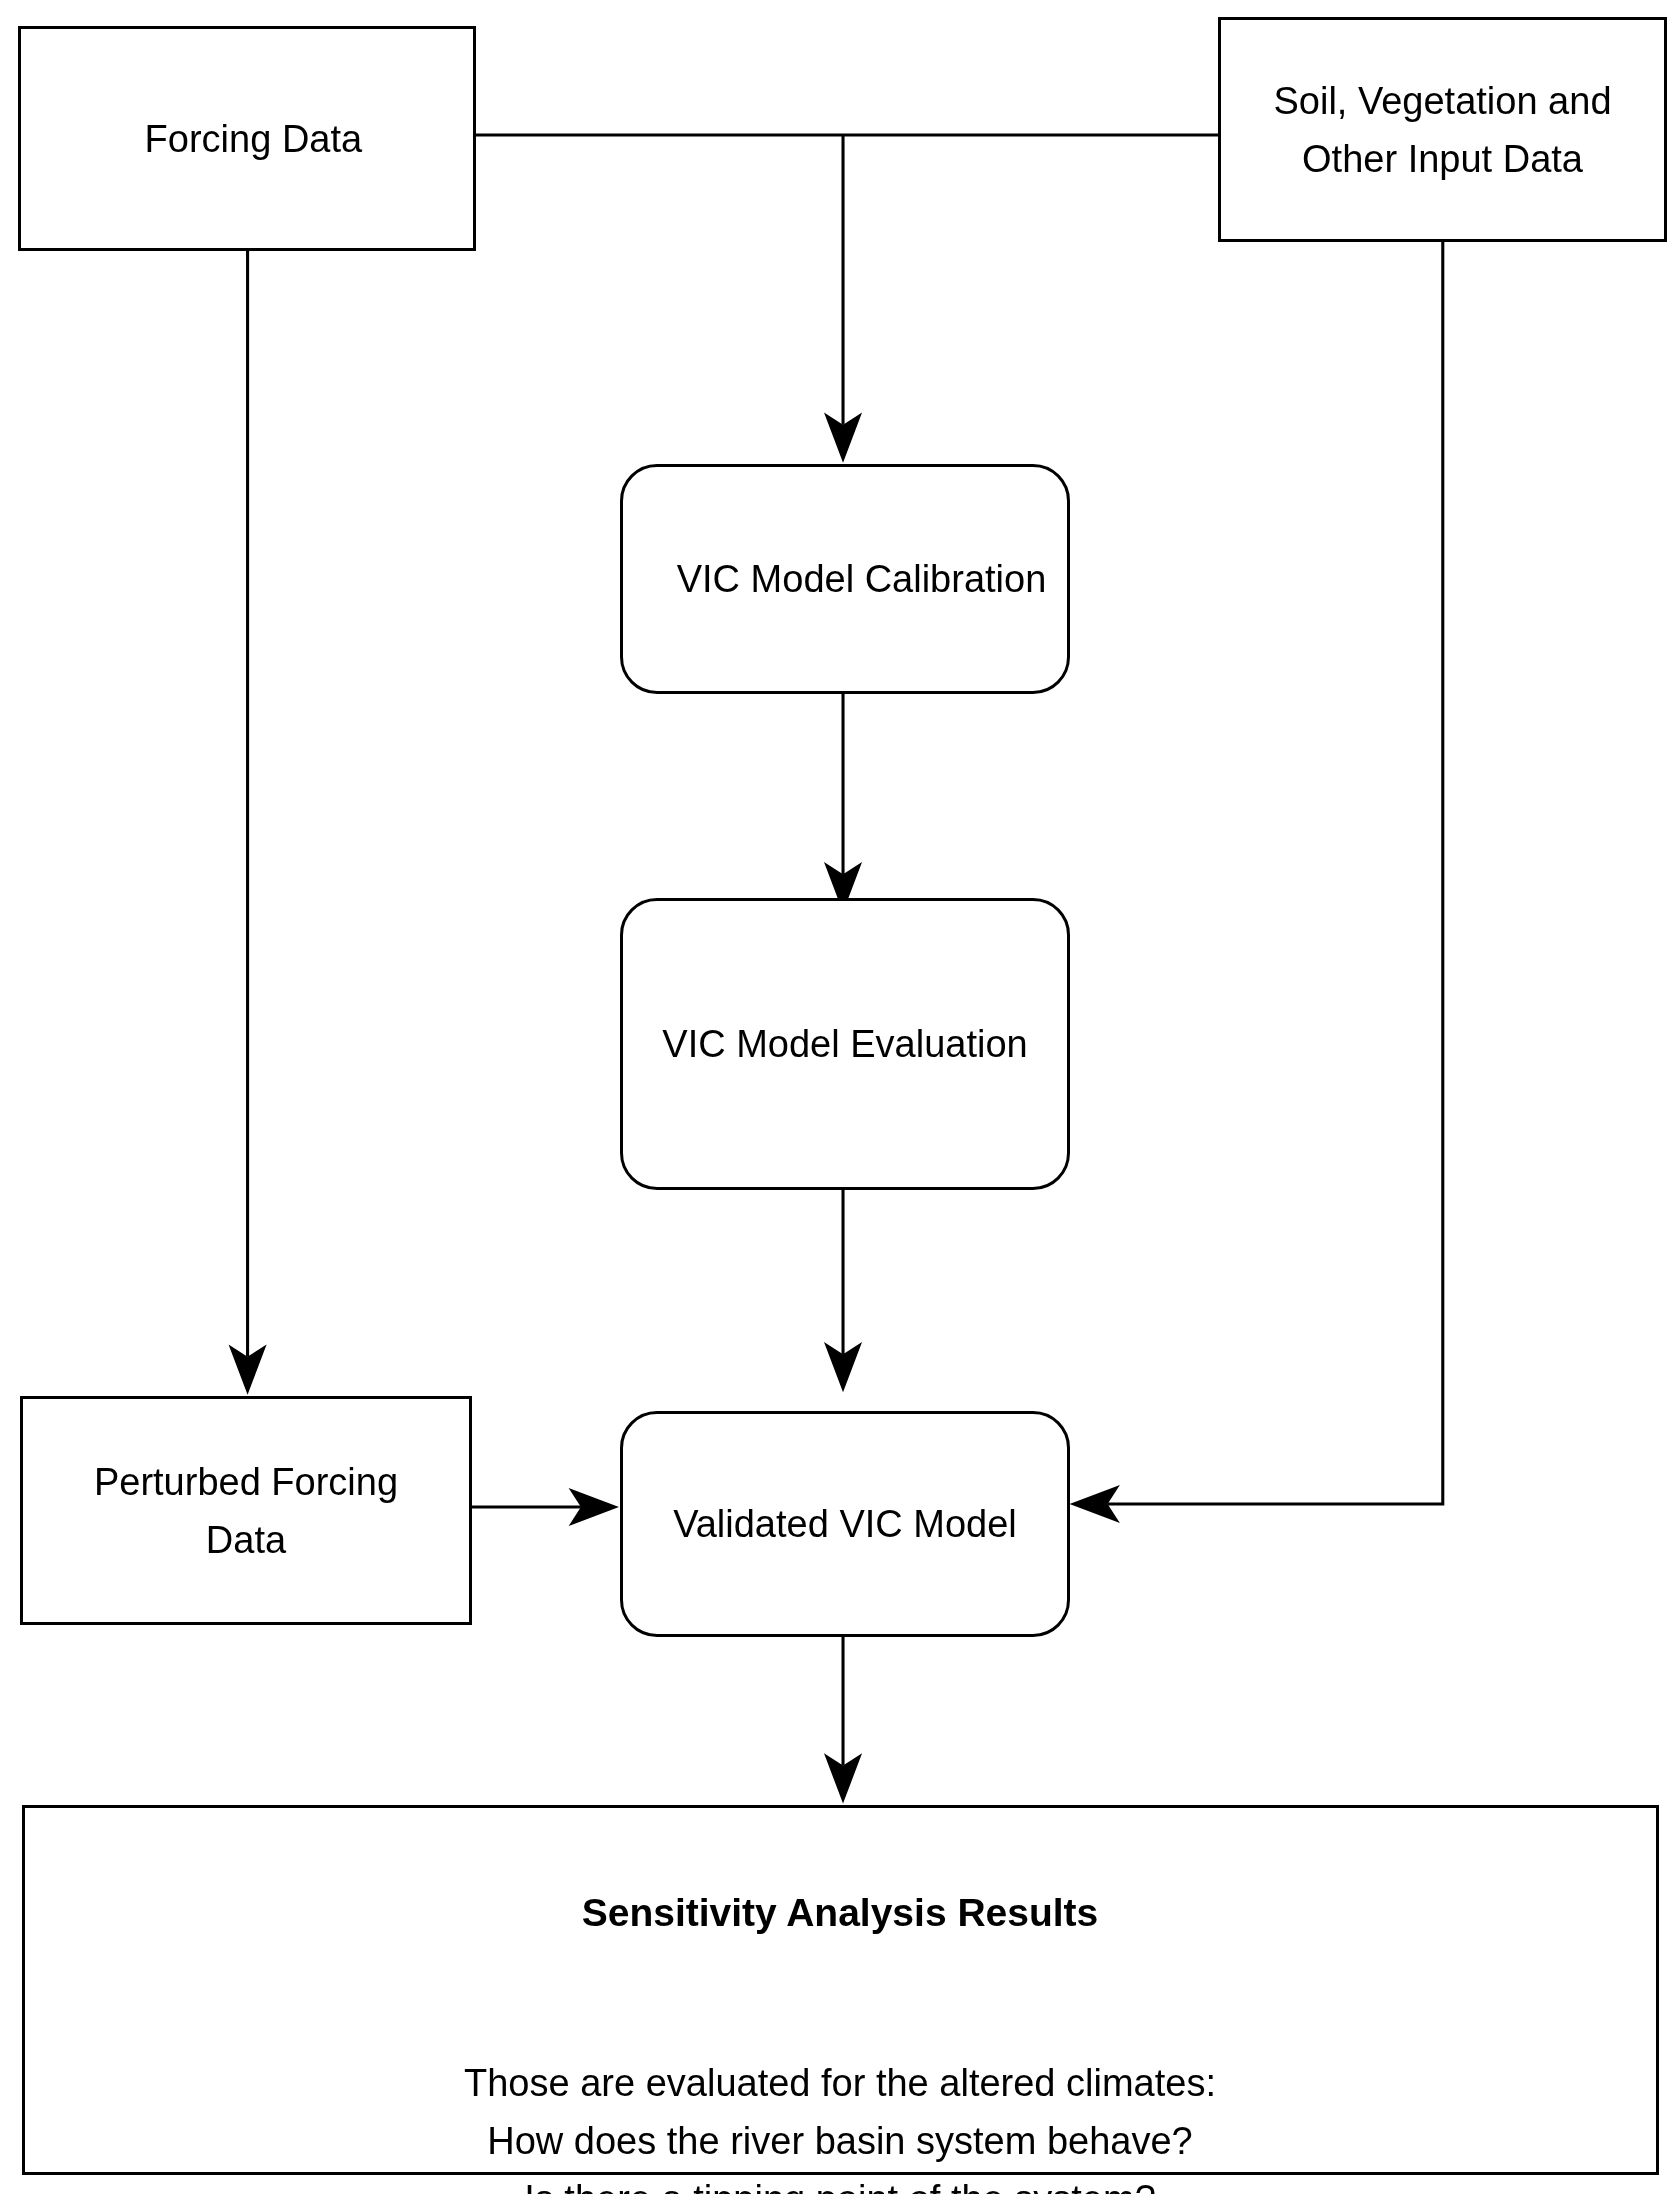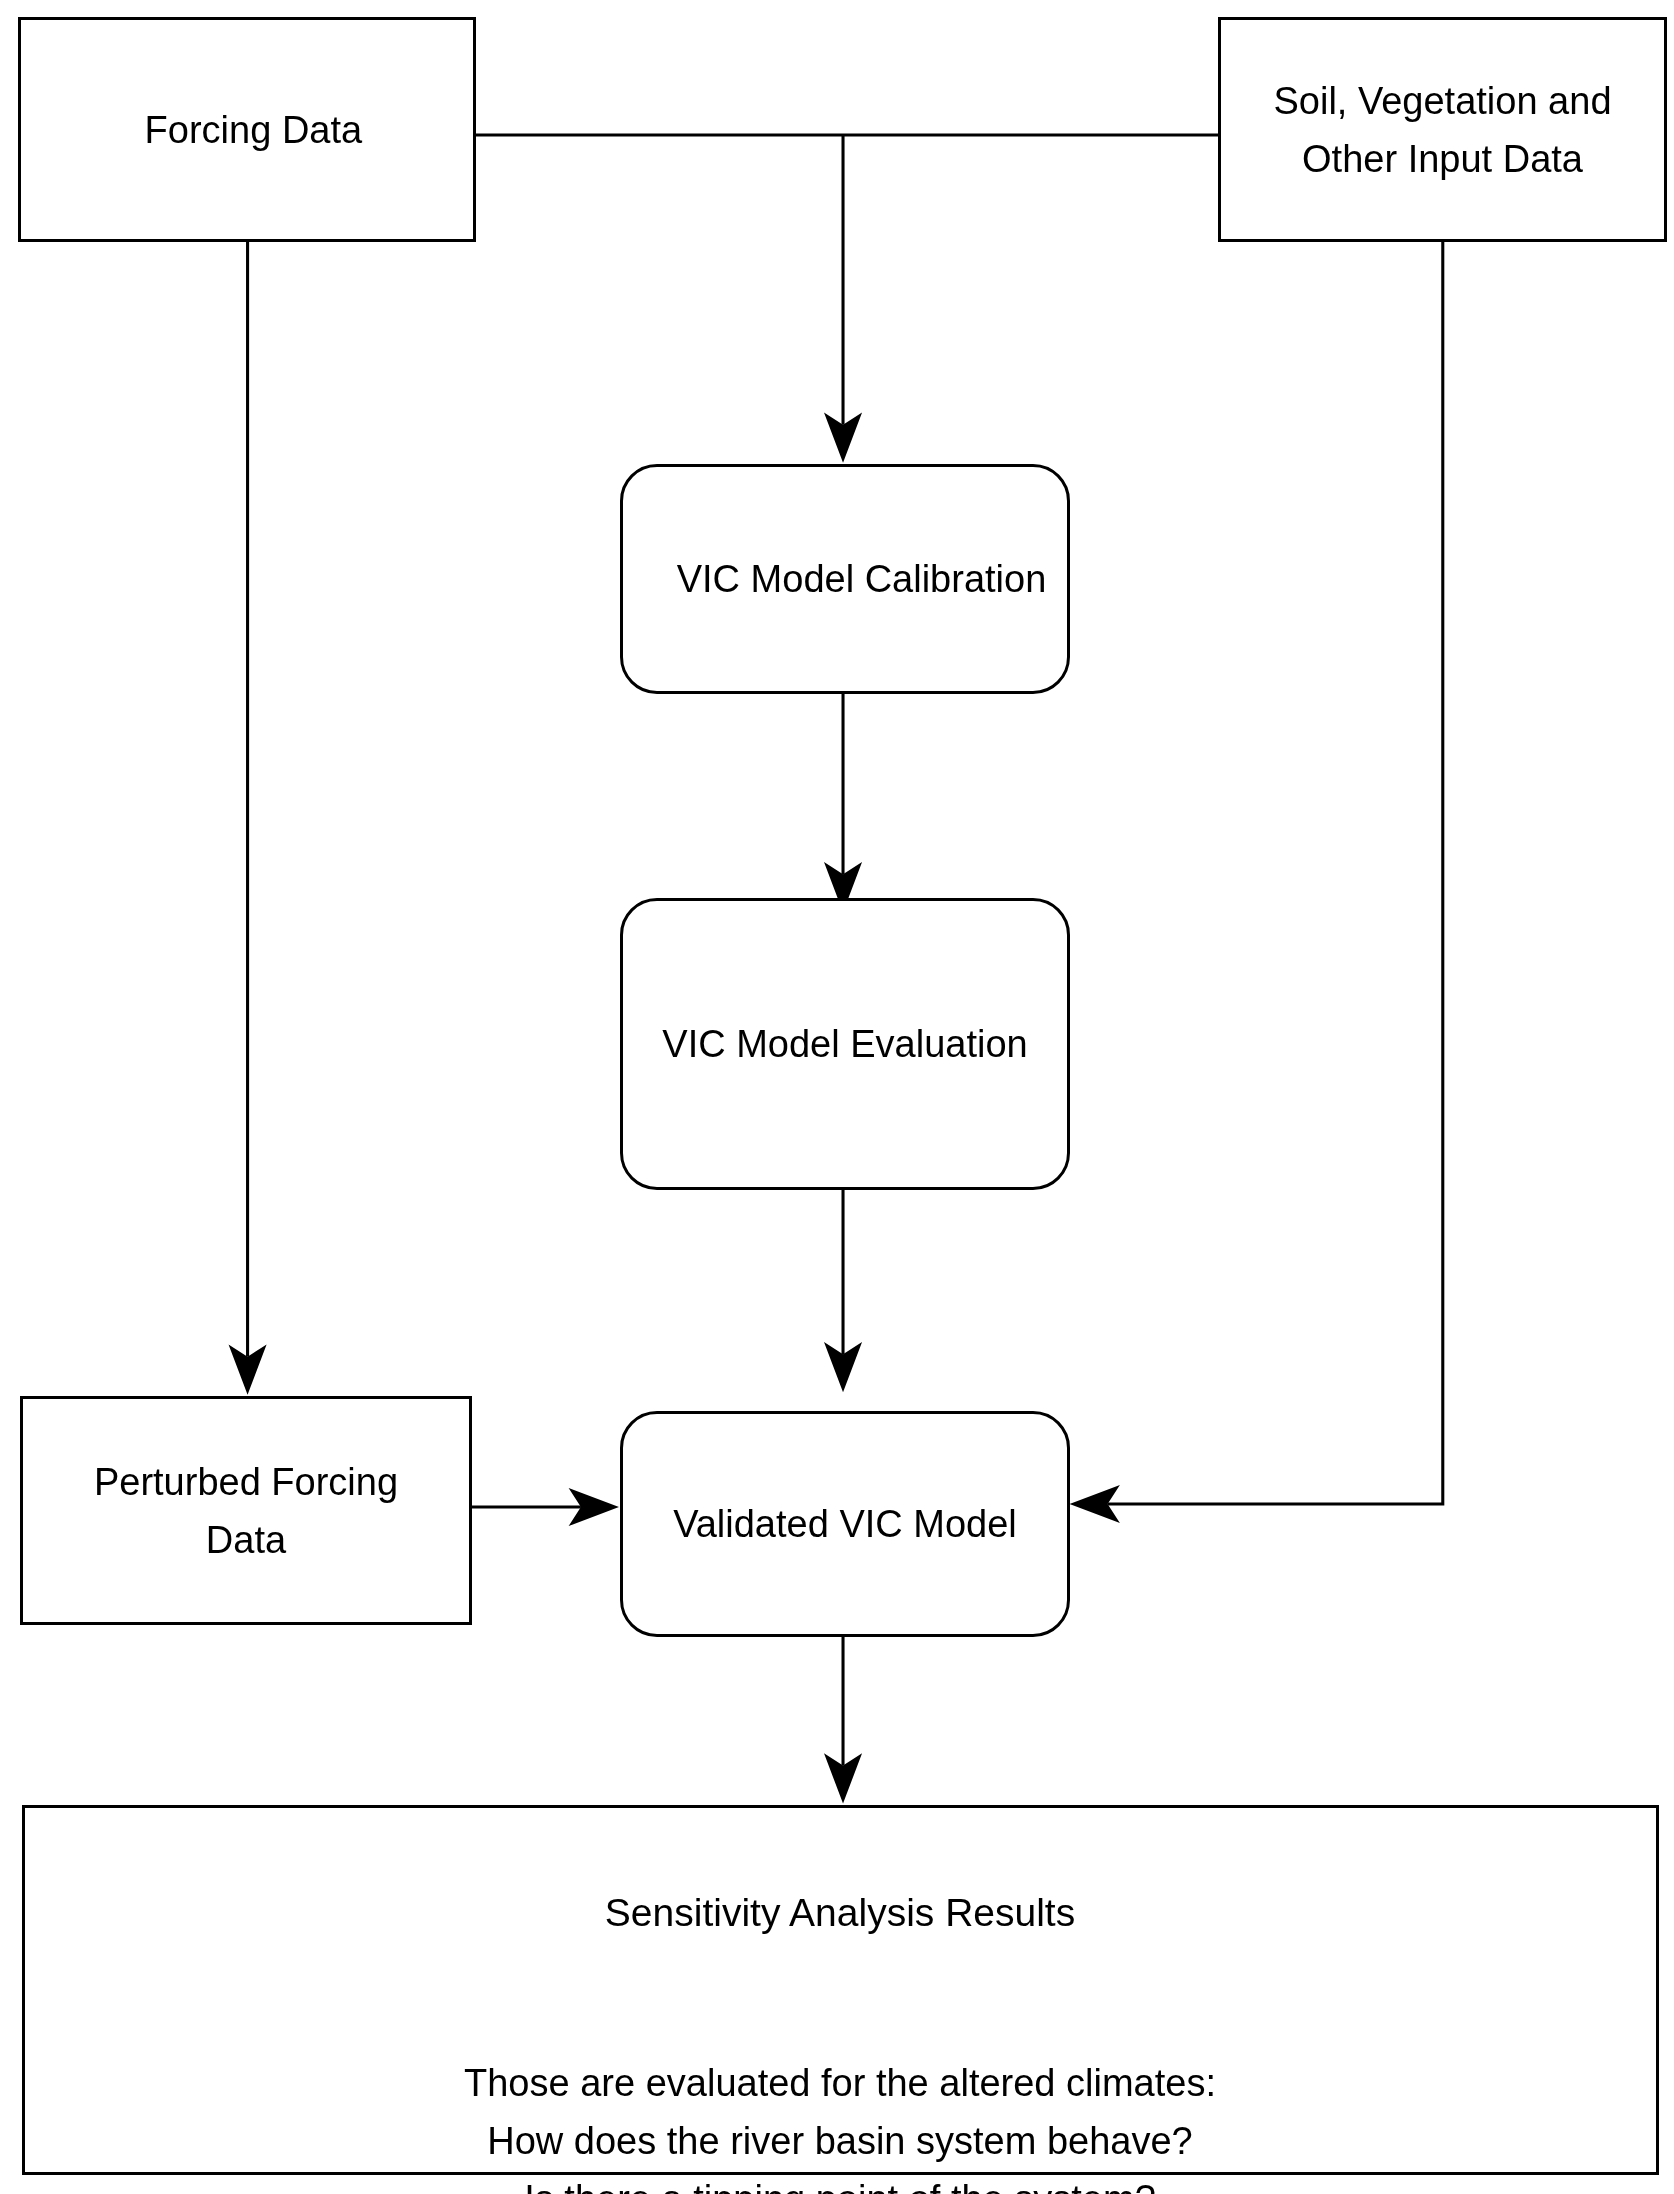--- a/index.html
+++ b/index.html
@@ -36,34 +36,34 @@
     align-items: center;
     justify-content: center;
     text-align: center;
     font-size: 38px;
     line-height: 58px;
     white-space: pre-line;
   }
   .node.rounded {
     border-radius: 37px;
   }
-  #node-forcing      { left: 18.4px;   top: 17px;   width: 458px;  height: 225px; padding-left: 12px; }
+  #node-forcing      { left: 18.4px;   top: 26px;   width: 458px;  height: 225px; padding-left: 12px; }
   #node-soil         { left: 1218px; top: 17px;   width: 449px;  height: 225px; justify-content: center; }
   #node-calibration  { left: 620px; top: 464px;  width: 450px;  height: 230px; padding-left: 33px; }
   #node-evaluation   { left: 620px; top: 898px; width: 450px;  height: 292px; }
   #node-perturbed    { left: 20px;   top: 1396px; width: 452px;  height: 229px; }
   #node-validated    { left: 620px; top: 1394px; width: 450px;  height: 226px; margin-top: 17px; }
   #node-sensitivity  {
     left: 21.5px; top: 1805px; width: 1637px; height: 370px;
     display: block;
   }
   .sens-title {
     margin-top: 24.6px;
     font-size: 39px;
-    font-weight: normal;
+    font-weight: bold;
     line-height: 44px;
     text-align: center;
     white-space: pre-line;
   }
   .sens-body {
     margin-top: 61px;
     font-size: 38px;
     line-height: 58px;
     text-align: center;
     white-space: pre-line;

